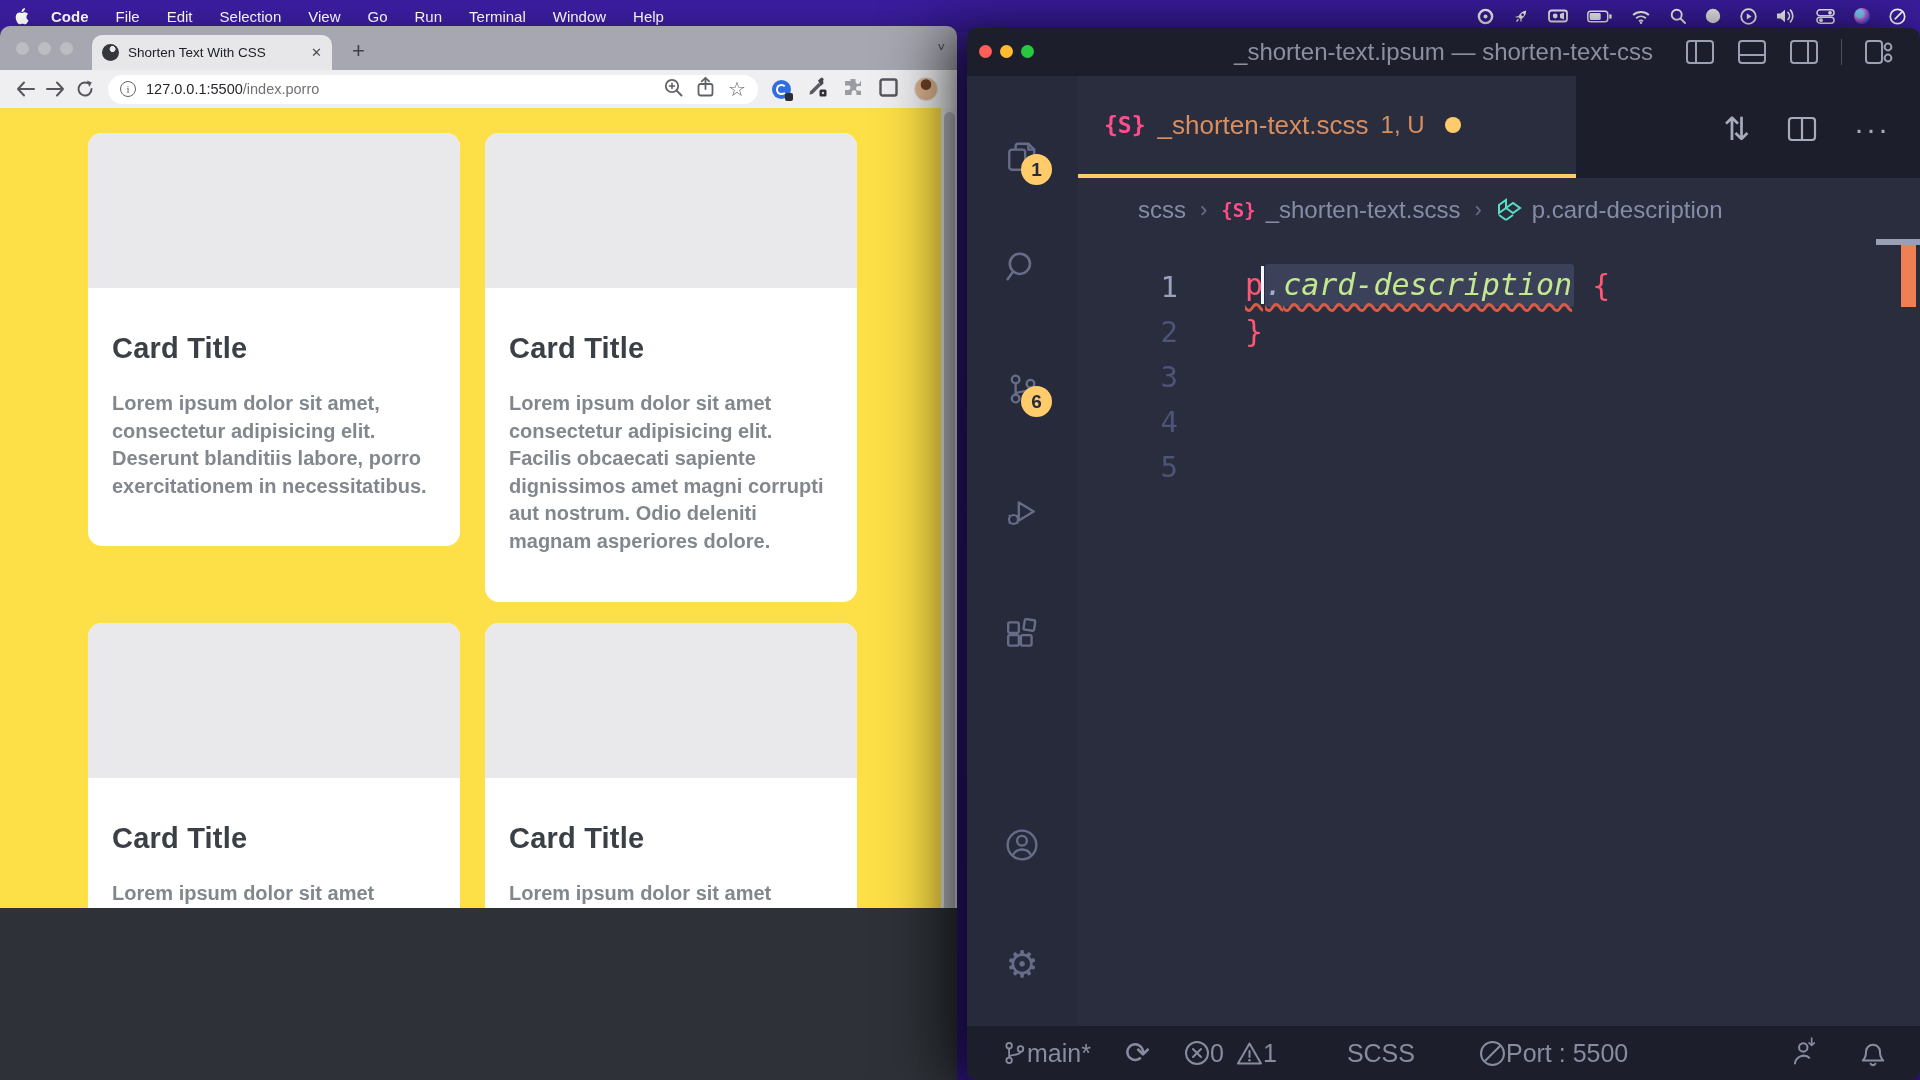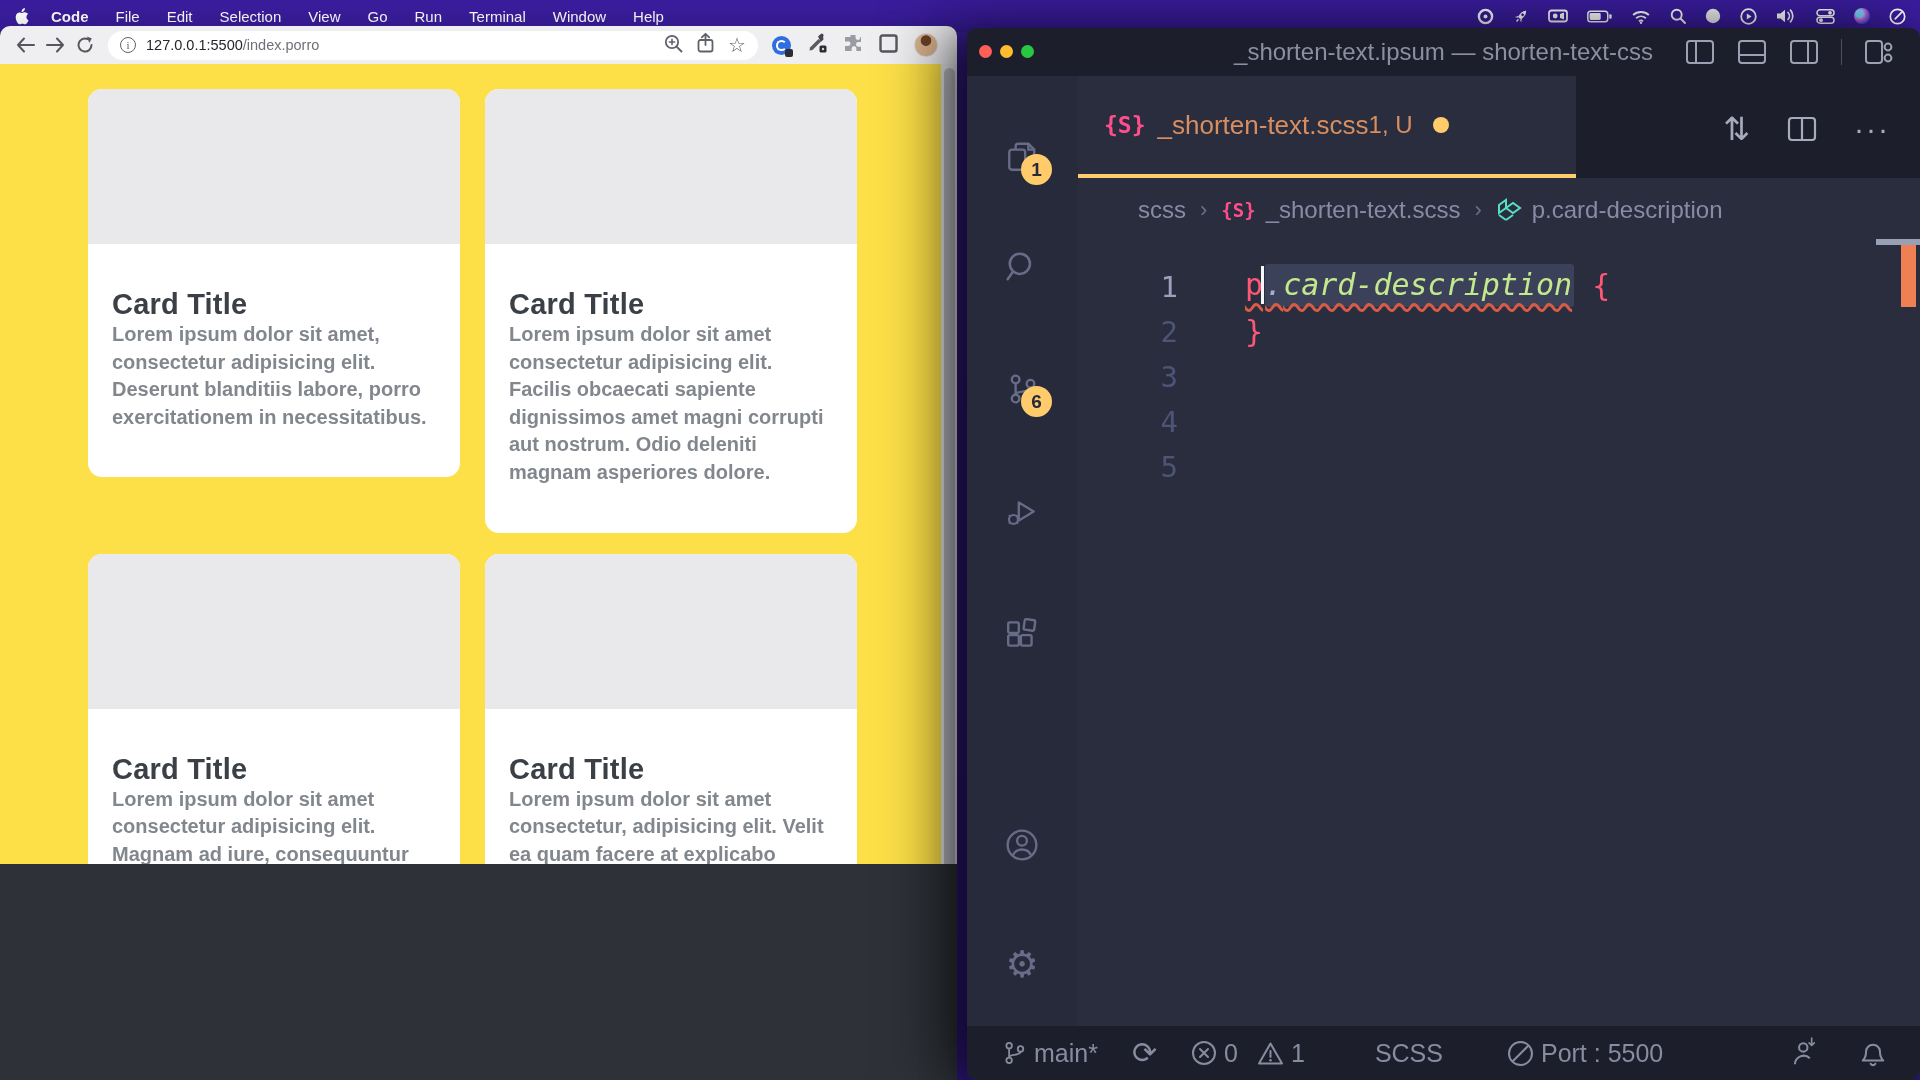--- a/index.html
+++ b/index.html
@@ -49,21 +49,21 @@
   .avatar { width:24px; height:24px; border-radius:50%;
     background:radial-gradient(circle at 50% 30%, #6c4228 0 26%, #d9b28c 30% 70%, #c9a07b 100%); border:1px solid #d6d7da; }
 
   .b-content { position:relative; height:800px; background:#fde047; overflow:hidden; }
   .cards { position:absolute; left:88px; top:25px; display:grid; grid-template-columns:372px 372px; column-gap:25px; row-gap:21px;
     align-items:start; }
   .card { background:#fff; border-radius:14px; overflow:hidden; }
   .card-img { height:155px; background:#e9e9ec; }
   .card-body { padding:44px 24px 46px 24px; }
   .card-title { font-size:29px; font-weight:bold; color:#3b4046; letter-spacing:.2px; }
-  .card-text { font-size:20px; line-height:27.6px; color:#666d74; font-weight:bold; opacity:.82; }
+  .card-text { margin-top:25px; font-size:20px; line-height:27.6px; color:#666d74; font-weight:bold; opacity:.82; }
   .b-scroll { position:absolute; right:0; top:0; width:16px; height:972px; background:#ebebee; }
   .b-thumb { position:absolute; right:2px; top:4px; width:11px; height:872px; background:#bcbdc3; border-radius:6px; }
 
   
   .vscode { position:absolute; left:967px; top:28px; width:953px; height:1052px; border-radius:10px; overflow:hidden;
     background:#292d3e; box-shadow:-28px 0 60px rgba(0,0,0,.5), 0 12px 40px rgba(0,0,0,.5);
     color:#8a90a8; }
   .v-titlebar { position:relative; height:48px; background:#1c1f2b; display:flex; align-items:center; justify-content:center; }
   .v-lights { position:absolute; left:12px; top:17px; display:flex; gap:8px; }
   .v-lights i { width:13px; height:13px; border-radius:50%; }
@@ -78,21 +78,21 @@
   .ab-badge { position:absolute; left:54px; width:31px; height:31px; border-radius:50%; background:#ffcb6b; color:#272b3a;
     font-size:19px; font-weight:bold; display:flex; align-items:center; justify-content:center; }
   .gear-glyph { font-size:37px; color:#676d89; line-height:34px; text-align:center; }
 
   .editor-col { position:relative; flex:1; display:flex; flex-direction:column; overflow:hidden; }
   .v-tabbar { height:102px; background:#1c1f2b; display:flex; align-items:flex-end; position:relative; }
   .v-tab { width:498px; height:102px; background:#292d3e; border-bottom:4px solid #ffcb6b; display:flex; align-items:center;
     padding:0 26px; }
   .sass-ic { color:#ff4e8b; font-weight:bold; font-family:"DejaVu Sans Mono",monospace; font-size:23px; }
   .v-tabname { color:#d98e5f; font-size:26px; margin-left:12px; white-space:nowrap; }
-  .v-tabbadge { color:#d98e5f; font-size:24px; margin-left:0; }
+  .v-tabbadge { color:#d98e5f; font-size:24px; margin-left:12px; }
   .v-dot { width:16px; height:16px; border-radius:50%; background:#ffcb6b; margin-left:20px; }
   .v-tab-actions { position:absolute; right:30px; top:34px; display:flex; align-items:center; gap:36px; color:#a6abbd; }
   .v-tab-actions .dots { font-size:30px; letter-spacing:2px; line-height:20px; }
 
   .breadcrumbs { height:64px; display:flex; align-items:center; padding-left:60px; font-size:24px; color:#868ca6; white-space:nowrap; overflow:hidden; }
   .bc-sep { margin:0 14px; color:#6b7089; font-size:22px; }
   .bc-sass { font-size:19px; margin-right:10px; }
   .bc-sym { margin-right:10px; display:inline-flex; }
 
   .editor { position:relative; flex:1; background:#292d3e; font-family:"DejaVu Sans Mono", monospace; font-size:30px; padding-top:22px; }
@@ -105,21 +105,21 @@
   .word-hl { background:#3c415a; border-radius:3px; padding:3px 2px 5px 0; }
   .tok-dot { color:#a6accd; font-style:italic; }
   .tok-sel { color:#c3e88d; font-style:italic; }
   .tok-brace { color:#ff5874; }
   .cursor { display:inline-block; width:3px; height:38px; background:#f6f7fb; vertical-align:middle; margin:0 1px 4px -2px; }
   .ruler-grey { position:absolute; right:0; top:-3px; width:44px; height:6px; background:#9aa0b4; }
   .ruler-orange { position:absolute; right:4px; top:3px; width:15px; height:62px; background:#ef8054; }
 
   .v-statusbar { height:54px; background:#1c1f2b; display:flex; align-items:center; padding:0 34px; font-size:25px; color:#878ca0;
     border-radius:0 0 10px 10px; }
-  .sb-item { display:flex; align-items:center; margin-right:34px; gap:7px; }
+  .sb-item { display:flex; align-items:center; margin-right:34px; gap:0; }
   .sb-item svg { display:block; }
   .sb-sync { font-size:30px; line-height:26px; }
   .sb-right { margin-left:auto; display:flex; align-items:center; gap:38px; }
 
   svg { overflow:visible; }
 </style>
 </head>
 <body>
 
 <div class="screen">
@@ -192,20 +192,34 @@
       </svg>
       <span class="siri-orb"></span>
       <svg width="17" height="17" viewBox="0 0 17 17">
         <circle cx="8.5" cy="8.5" r="7.2" fill="none" stroke="#fff" stroke-width="1.7"></circle>
         <path d="M12.6 4.4 L6.2 10.8" stroke="#fff" stroke-width="1.7" stroke-linecap="round"></path>
       </svg>
     </div>
   </div>
 
   <div class="browser">
+    <div class="b-tabstrip">
+      <div class="b-lights">
+          <i></i>
+          <i></i>
+          <i></i>
+        </div>
+      <div class="b-tab">
+        <span class="b-favicon"></span>
+        <span class="b-tabtitle">Shorten Text With CSS</span>
+        <span class="b-tabclose">✕</span>
+      </div>
+      <span class="b-newtab">+</span>
+      <span class="b-tabsearch">˅</span>
+    </div>
 
     <div class="b-toolbar">
       <span class="navbtn">
         <svg width="19" height="16" viewBox="0 0 19 16">
             <path d="M8 1.5 L2 8 L8 14.5 M2 8 H18" fill="none" stroke="#55575d" stroke-width="2" stroke-linecap="round" stroke-linejoin="round"></path>
           </svg>
       </span>
       <span class="navbtn">
         <svg width="19" height="16" viewBox="0 0 19 16">
             <path d="M11 1.5 L17 8 L11 14.5 M17 8 H1" fill="none" stroke="#55575d" stroke-width="2" stroke-linecap="round" stroke-linejoin="round"></path>

